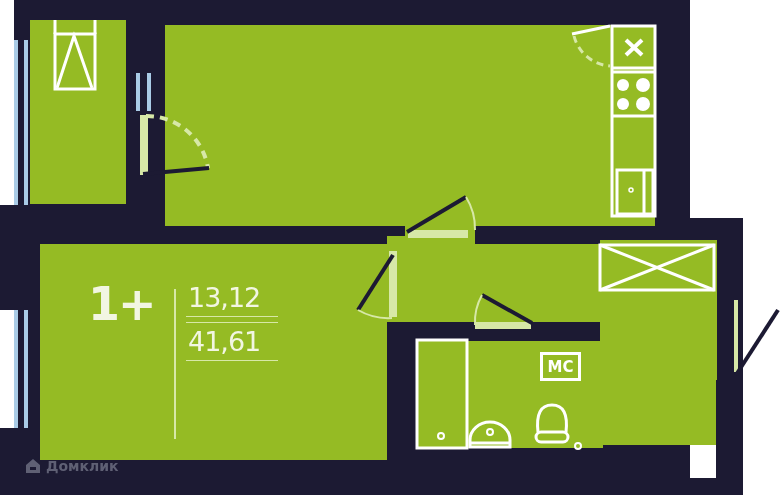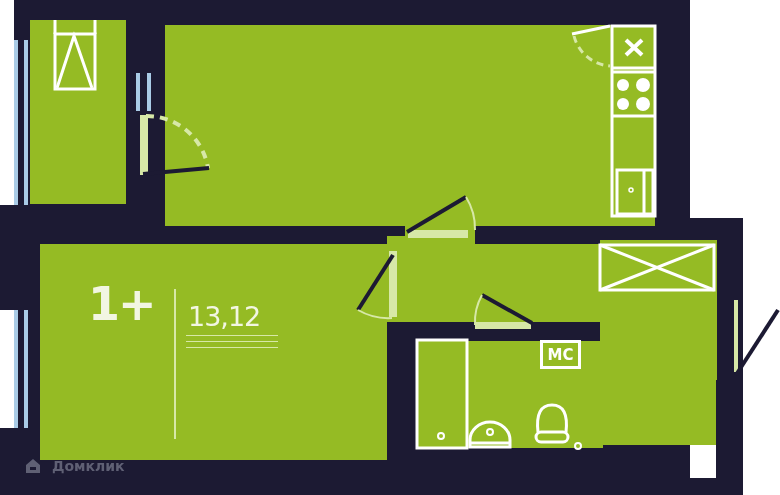--- a/index.html
+++ b/index.html
@@ -1,24 +1,24 @@
 <!DOCTYPE html>
 <html><head>
 <meta charset="utf-8">
 <style>
   html, body { margin: 0; padding: 0; background: #ffffff; }
   body { width: 780px; height: 495px; position: relative; overflow: hidden; font-family: "Liberation Sans", sans-serif; }
   #plan { position: absolute; left: 0; top: 0; width: 780px; height: 495px; }
   .label-rooms { position: absolute; left: 88px; top: 281px; font-family: "DejaVu Sans", sans-serif; font-weight: bold; font-size: 46px; color: #f2f6e2; letter-spacing: -2px; line-height: 1; }
   .areas { position: absolute; left: 186px; top: 284px; width: 92px; }
-  .area-val { font-family: "DejaVu Sans", sans-serif; font-size: 27px; color: #f2f6e2; line-height: 1; padding: 0 0 3px 2px; letter-spacing: -1px; margin-top: 19px; }
+  .area-val { font-family: "DejaVu Sans", sans-serif; font-size: 27px; color: #f2f6e2; line-height: 1; padding: 0 0 3px 2px; letter-spacing: -1px; }
   .area-sep { height: 1px; background: #d7e8a7; margin: 2px 0 5px 0; width: 92px; }
   .areas-vline { position: absolute; left: 174px; top: 289px; width: 2px; height: 150px; background: #d7e8a7; }
-  .watermark { position: absolute; left: 24px; top: 457px; display: flex; align-items: center; gap: 10px; color: #6b6d80; font-family: "DejaVu Sans", sans-serif; font-weight: bold; font-size: 14px; opacity: 0.85; }
-  .mc { position: absolute; left: 540px; top: 340px; width: 41px; height: 29px; border: 3px solid #ffffff; box-sizing: border-box; color: #ffffff; font-family: "DejaVu Sans", sans-serif; font-weight: bold; font-size: 15px; display: flex; align-items: center; justify-content: center; }
+  .watermark { position: absolute; left: 24px; top: 457px; display: flex; align-items: center; gap: 4px; color: #6b6d80; font-family: "DejaVu Sans", sans-serif; font-weight: bold; font-size: 14px; opacity: 0.85; }
+  .mc { position: absolute; left: 540px; top: 352px; width: 41px; height: 29px; border: 3px solid #ffffff; box-sizing: border-box; color: #ffffff; font-family: "DejaVu Sans", sans-serif; font-weight: bold; font-size: 15px; display: flex; align-items: center; justify-content: center; }
 </style>
 </head>
 <body>
 
 <svg id="plan" viewBox="0 0 780 495" xmlns="http://www.w3.org/2000/svg">
 
   <g fill="#1c1a33">
     <rect x="0" y="0" width="690" height="495"></rect>
     <rect x="690" y="218" width="53" height="82"></rect>
     <rect x="716" y="300" width="27" height="195"></rect>
@@ -117,20 +117,21 @@
     <circle cx="578" cy="446" r="3" stroke-width="2"></circle>
   </g>
 </svg>
 
 <div class="label-rooms">1+</div>
 <div class="areas-vline"></div>
 <div class="areas">
   <div class="area-val">13,12</div>
   <div class="area-sep"></div>
   <div class="area-sep"></div>
+  <div class="area-val">41,61</div>
   <div class="area-sep"></div>
 </div>
 
 <div class="mc">МС</div>
 
 <div class="watermark">
   <svg width="18" height="18" viewBox="0 0 18 18">
     <path d="M2 8 L9 2 L16 8 L16 16 L2 16 Z M6 10 L6 13 L12 13 L12 10 Z" fill="#6b6d80" fill-rule="evenodd"></path>
   </svg>
   <span>Домклик</span>

